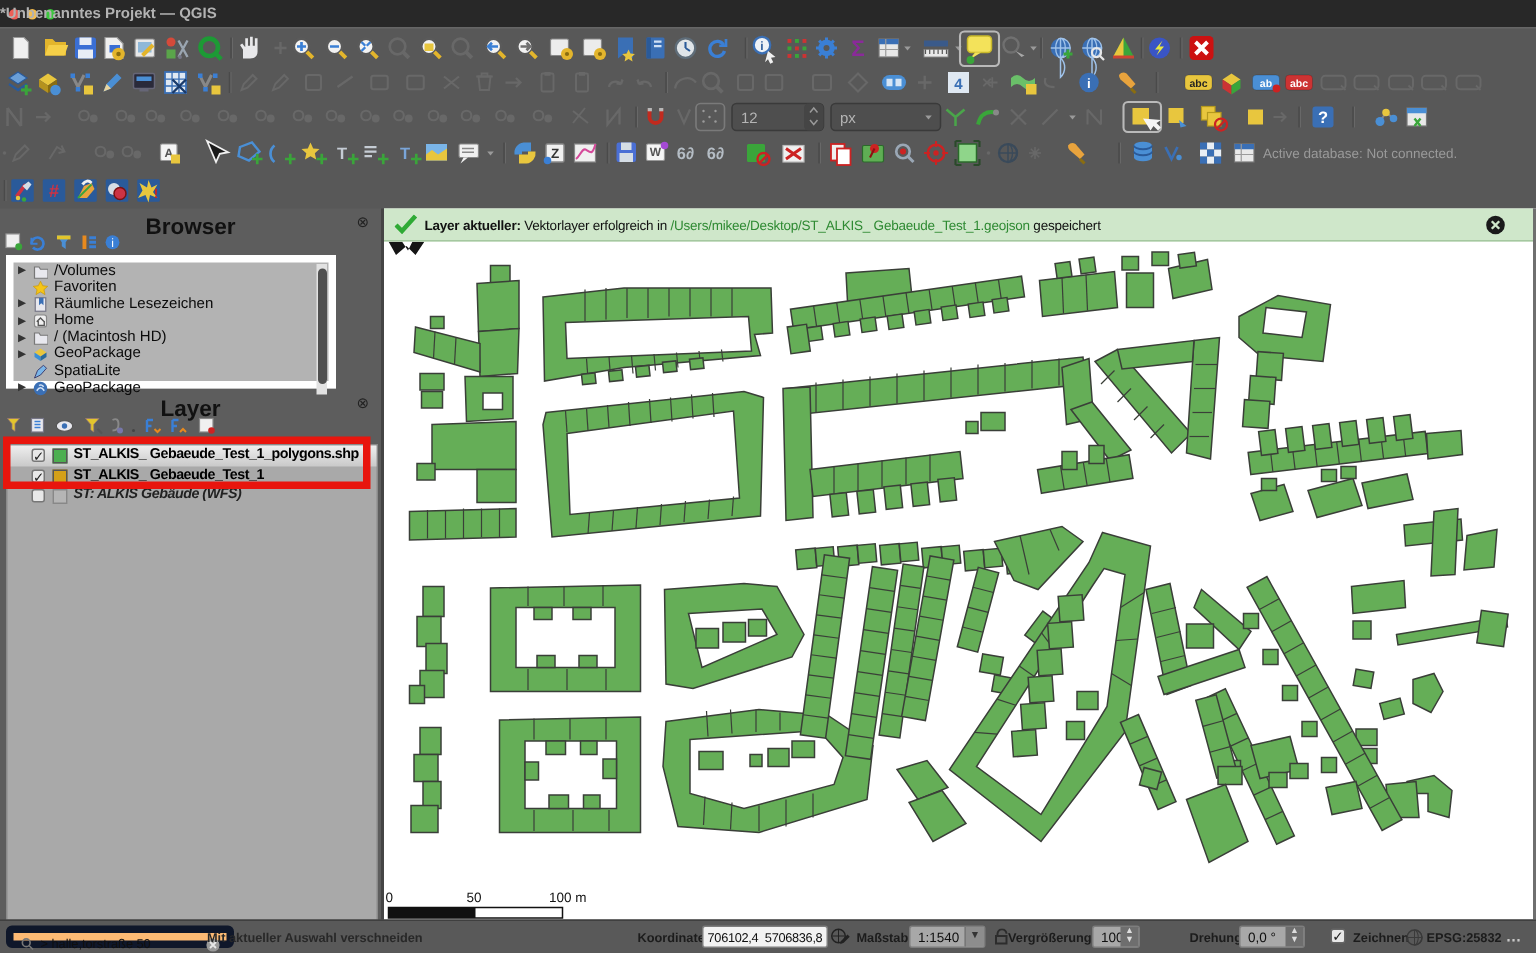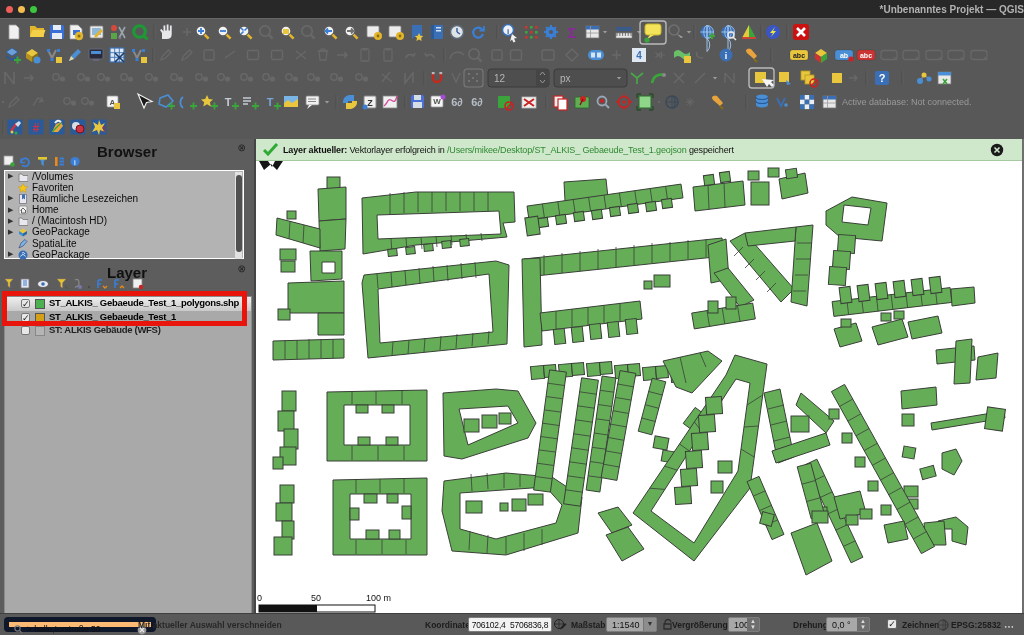--- a/index.html
+++ b/index.html
@@ -1,22 +1,22 @@
 <!DOCTYPE html>
 <html><head><meta charset="utf-8"><style>
 * { margin:0; padding:0; box-sizing:border-box; }
 body { width:1024px; height:635px; overflow:hidden; font-family:"Liberation Sans", sans-serif; background:#585858; }
 #titlebar { position:absolute; left:0; top:0; width:1024px; height:18px; background:#282828; }
 .tl { position:absolute; top:5.5px; width:7px; height:7px; border-radius:50%; }
-#title { position:absolute; top:4px; left:0; width:1024px; text-align:right; color:#b2b2b2; font-size:10px; font-weight:600; letter-spacing:0px; }
+#title { position:absolute; top:4px; left:0; width:1024px; text-align:left; color:#b2b2b2; font-size:10px; font-weight:600; letter-spacing:0px; }
 #toolbararea { position:absolute; left:0; top:18px; width:1024px; height:121px; background:#585858; border-top:1px solid #666; }
 #leftpanel { position:absolute; left:0; top:139px; width:256px; height:474px; background:#5d5d5d; border-right:2px solid #454545; }
 .panelhead { position:absolute; width:100%; text-align:center; color:#111; font-size:15px; font-weight:bold; }
 .closex { position:absolute; right:8px; color:#222; font-size:10px; }
-#tree { position:absolute; left:4px; top:31px; width:240px; height:89px; background:#b3b3b3; border:1px solid #ffffff; }
+#tree { position:absolute; left:4px; top:31px; width:220px; height:89px; background:#b3b3b3; border:5px solid #ffffff; }
 .titem { position:relative; height:11.2px; font-size:10px; color:#0a0a0a; white-space:nowrap; }
 .titem .arr { position:absolute; left:3px; top:1px; color:#333; font-size:7px; }
 .titem .ic { position:absolute; left:13px; top:0.5px; width:10px; height:10px; }
 .titem .lbl { position:absolute; left:27px; top:-0.5px; }
 #treescroll { position:absolute; right:1px; top:1px; width:7px; height:87px; background:#e2e2e2; }
 #treethumb { position:absolute; left:0.5px; top:3px; width:6px; height:77px; background:#505050; border-radius:3px; }
 #layerlist { position:absolute; left:4px; top:157px; width:248px; height:318px; background:#a9a9a9; border:1px solid #8a8a8a; }
 .lrow { position:relative; height:13.5px; font-size:9.5px; letter-spacing:-0.3px; color:#000; white-space:nowrap; }
 .lrow .cb { position:absolute; left:16px; top:2px; width:9px; height:9px; background:#e8e8e8; border:1px solid #777; border-radius:2px; font-size:9px; line-height:8px; color:#222; }
 .lrow .sw { position:absolute; left:30px; top:2px; width:10px; height:10px; }
@@ -563,21 +563,21 @@
         <span class="lbl" style="">ST_ALKIS_ Gebaeude_Test_1_polygons.shp</span>
       </div>
    <div class="lrow">
         <span class="cb">✓</span>
         <span class="sw" style="background:#d4a017;border:1px solid #555"></span>
         <span class="lbl">ST_ALKIS_ Gebaeude_Test_1</span>
       </div>
    <div class="lrow">
         <span class="cb"></span>
         <span class="sw" style="background:#b5b5b5;border:1px solid #888"></span>
-        <span class="lbl" style="color:#222">ST: ALKIS Gebäude (WFS)</span>
+        <span class="lbl" style="font-style:italic;color:#222">ST: ALKIS Gebäude (WFS)</span>
       </div>
  </div>
  <div id="redrect"></div>
 </div>
 
 <div id="maparea">
  <svg width="768" height="452" viewBox="0 0 768 452" style="position:absolute;left:0;top:22px;background:#ffffff">
       <rect x="71" y="16" width="13" height="12" fill="#65ae57" stroke="#3a3f38" stroke-width="1"></rect>
       <polygon points="62.0,28.0 90.0,26.0 90.0,58.0 63.0,60.0" fill="#65ae57" stroke="#3a3f38" stroke-width="1"></polygon>
       <polygon points="63.0,60.0 90.0,58.0 89.0,88.0 64.0,90.0" fill="#65ae57" stroke="#3a3f38" stroke-width="1"></polygon>

